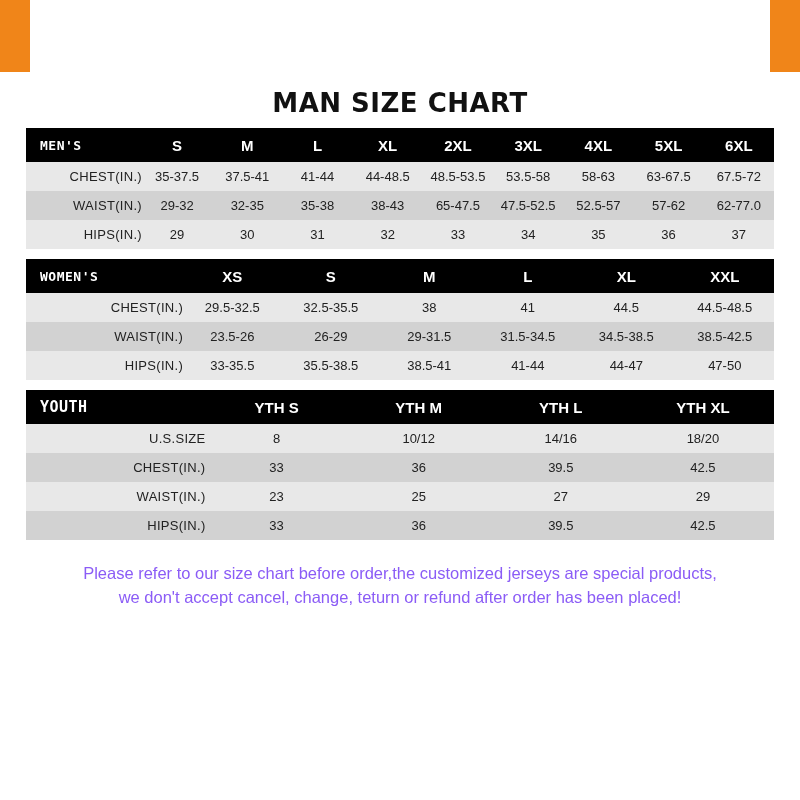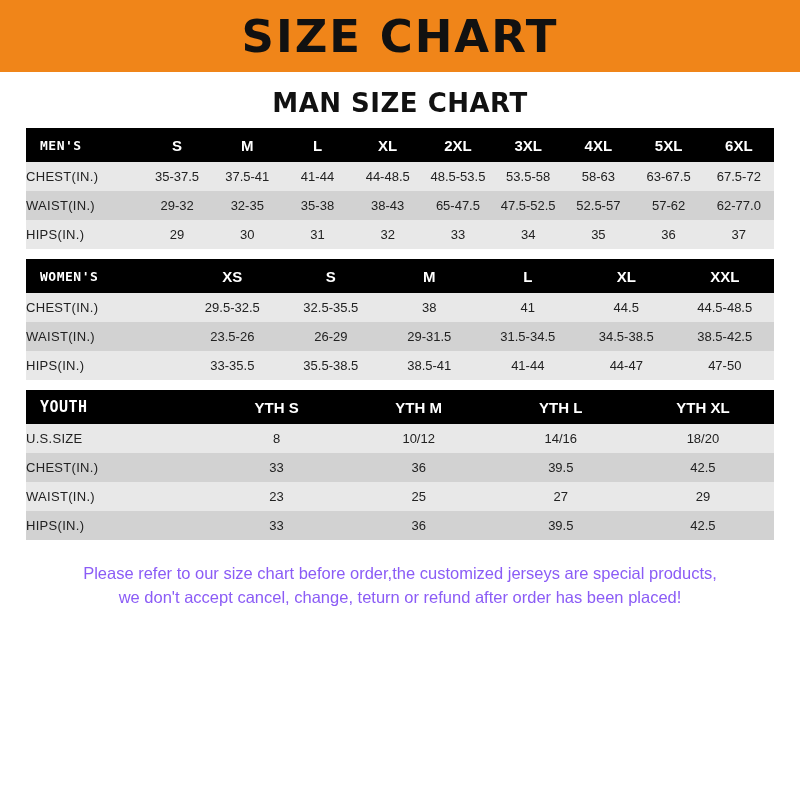--- a/index.html
+++ b/index.html
@@ -97,21 +97,21 @@
     font-weight: bold;
     font-size: 13px;
     letter-spacing: 0.5px;
     text-align: left;
     padding-left: 14px;
   }
   tbody tr { height: 29px; }
   tbody tr.odd { background: #e8e8e8; }
   tbody tr.even { background: #d2d2d2; }
   tbody td.rowlabel {
-    text-align: left;
+    text-align: right;
     font-size: 13px;
     color: #222222;
     letter-spacing: 0.3px;
     margin-top: 28px;
   }
   
   .men col.c0 { width: 15.5%; }
   .women col.c0 { width: 21%; }
   .youth col.c0 { width: 24%; }
 
@@ -127,23 +127,20 @@
   }
 </style>
 </head>
 <body>
 
 <div class="page">
 
   <div class="side-bar left"></div>
   <div class="side-bar right"></div>
 
-  <div class="header">
-    <div class="header-title">SIZE CHART</div>
-  </div>
 
   <div class="content">
 
     <div class="section-title t-man">MAN SIZE CHART</div>
     <table class="men" id="table-men">
         <colgroup>
           <col class="c0">
           <col>
           <col>
           <col>

